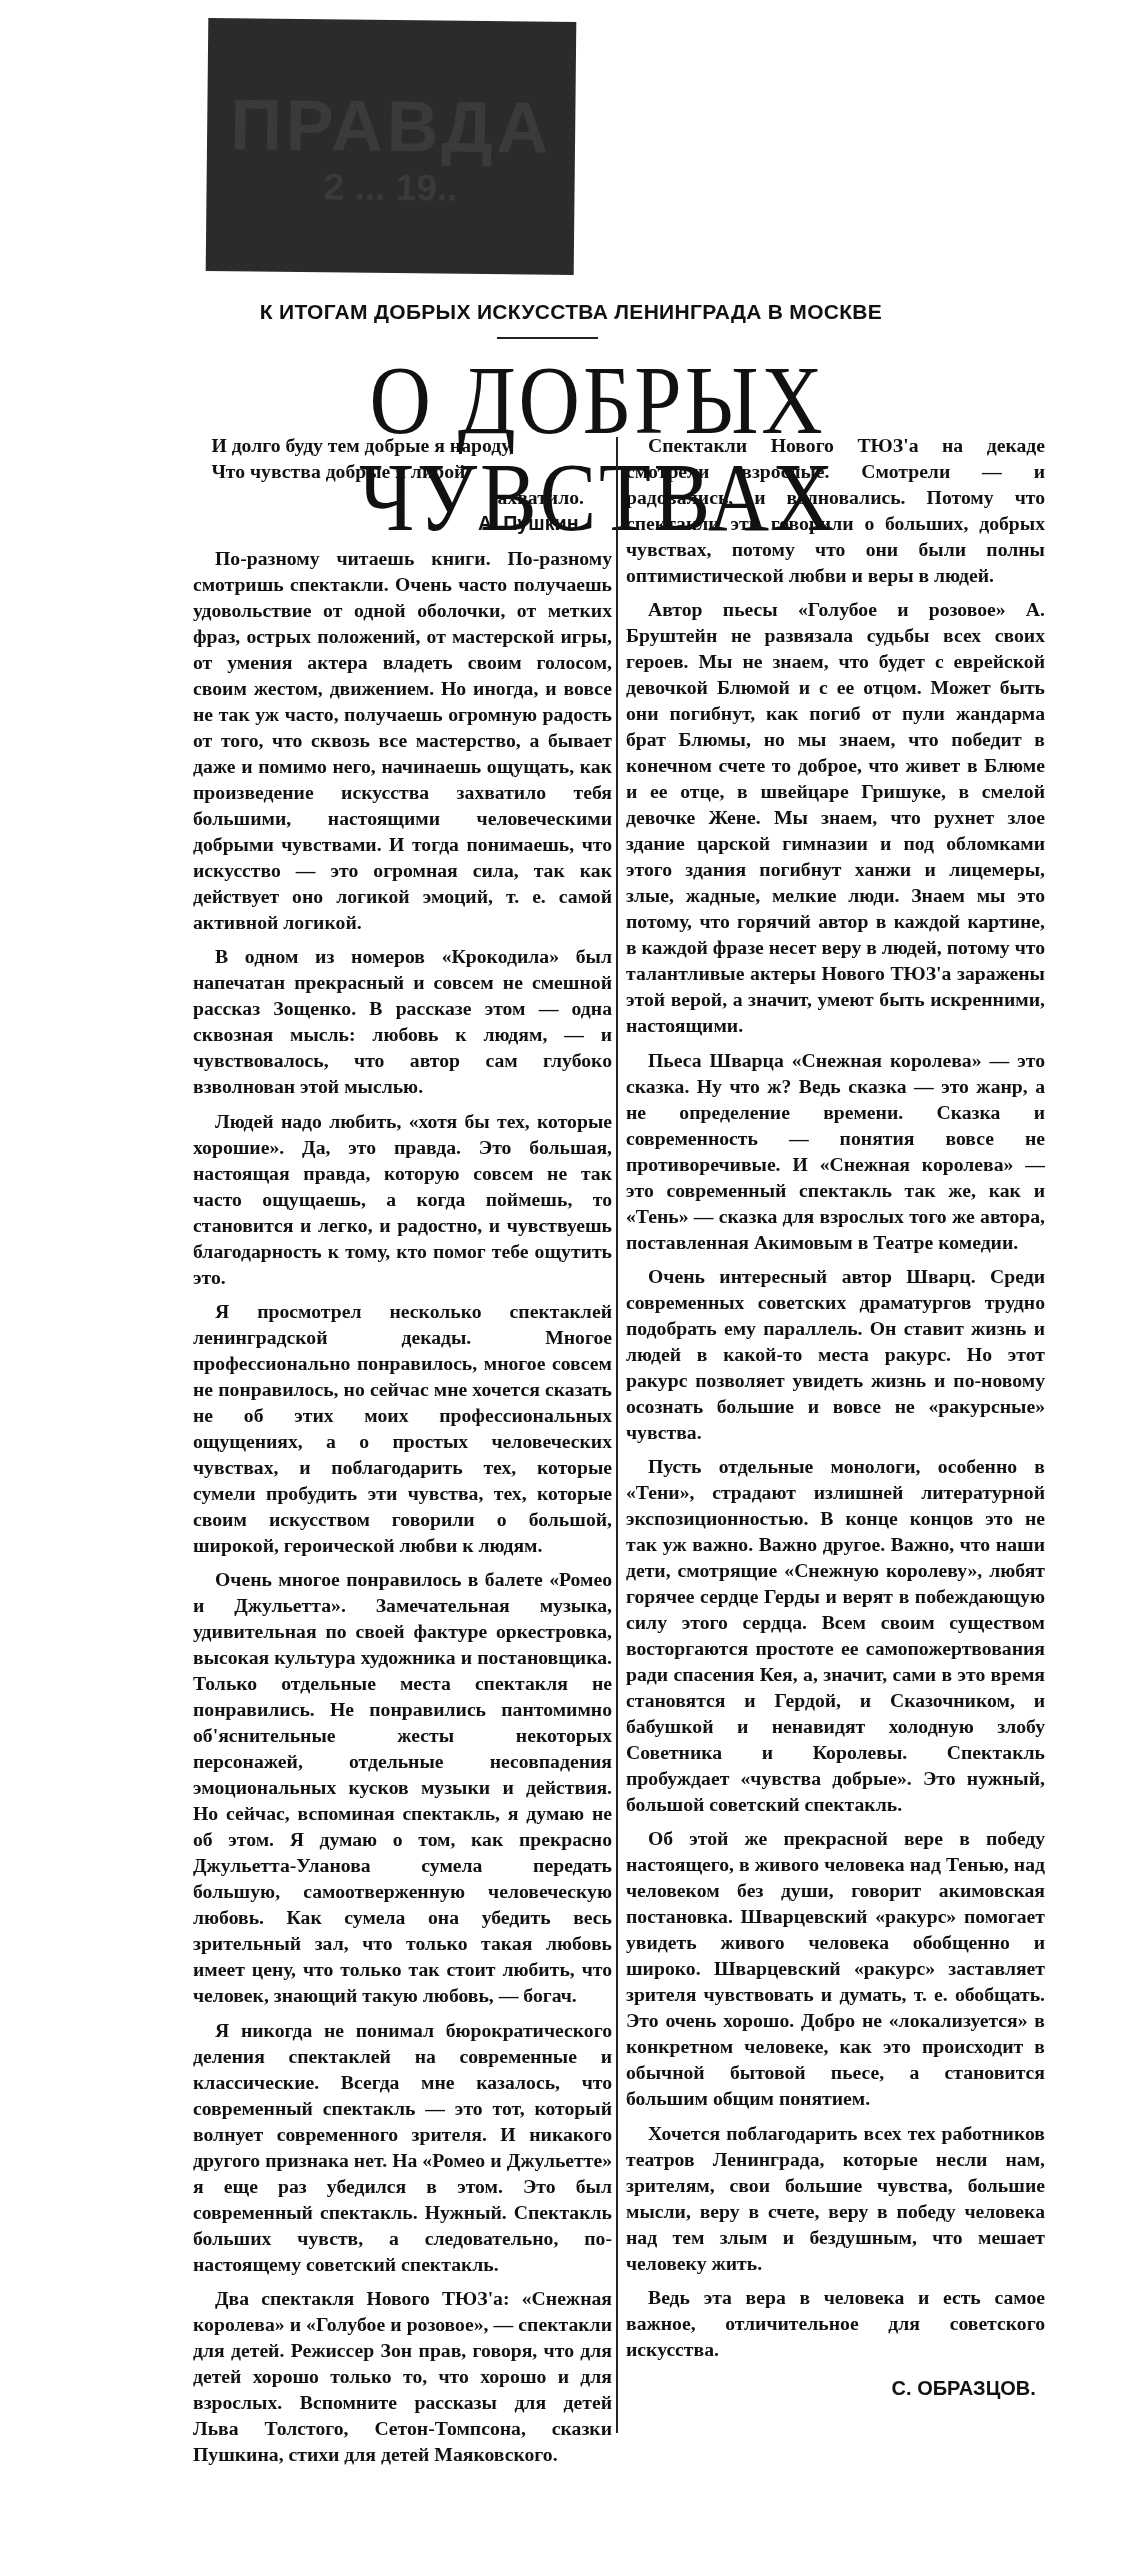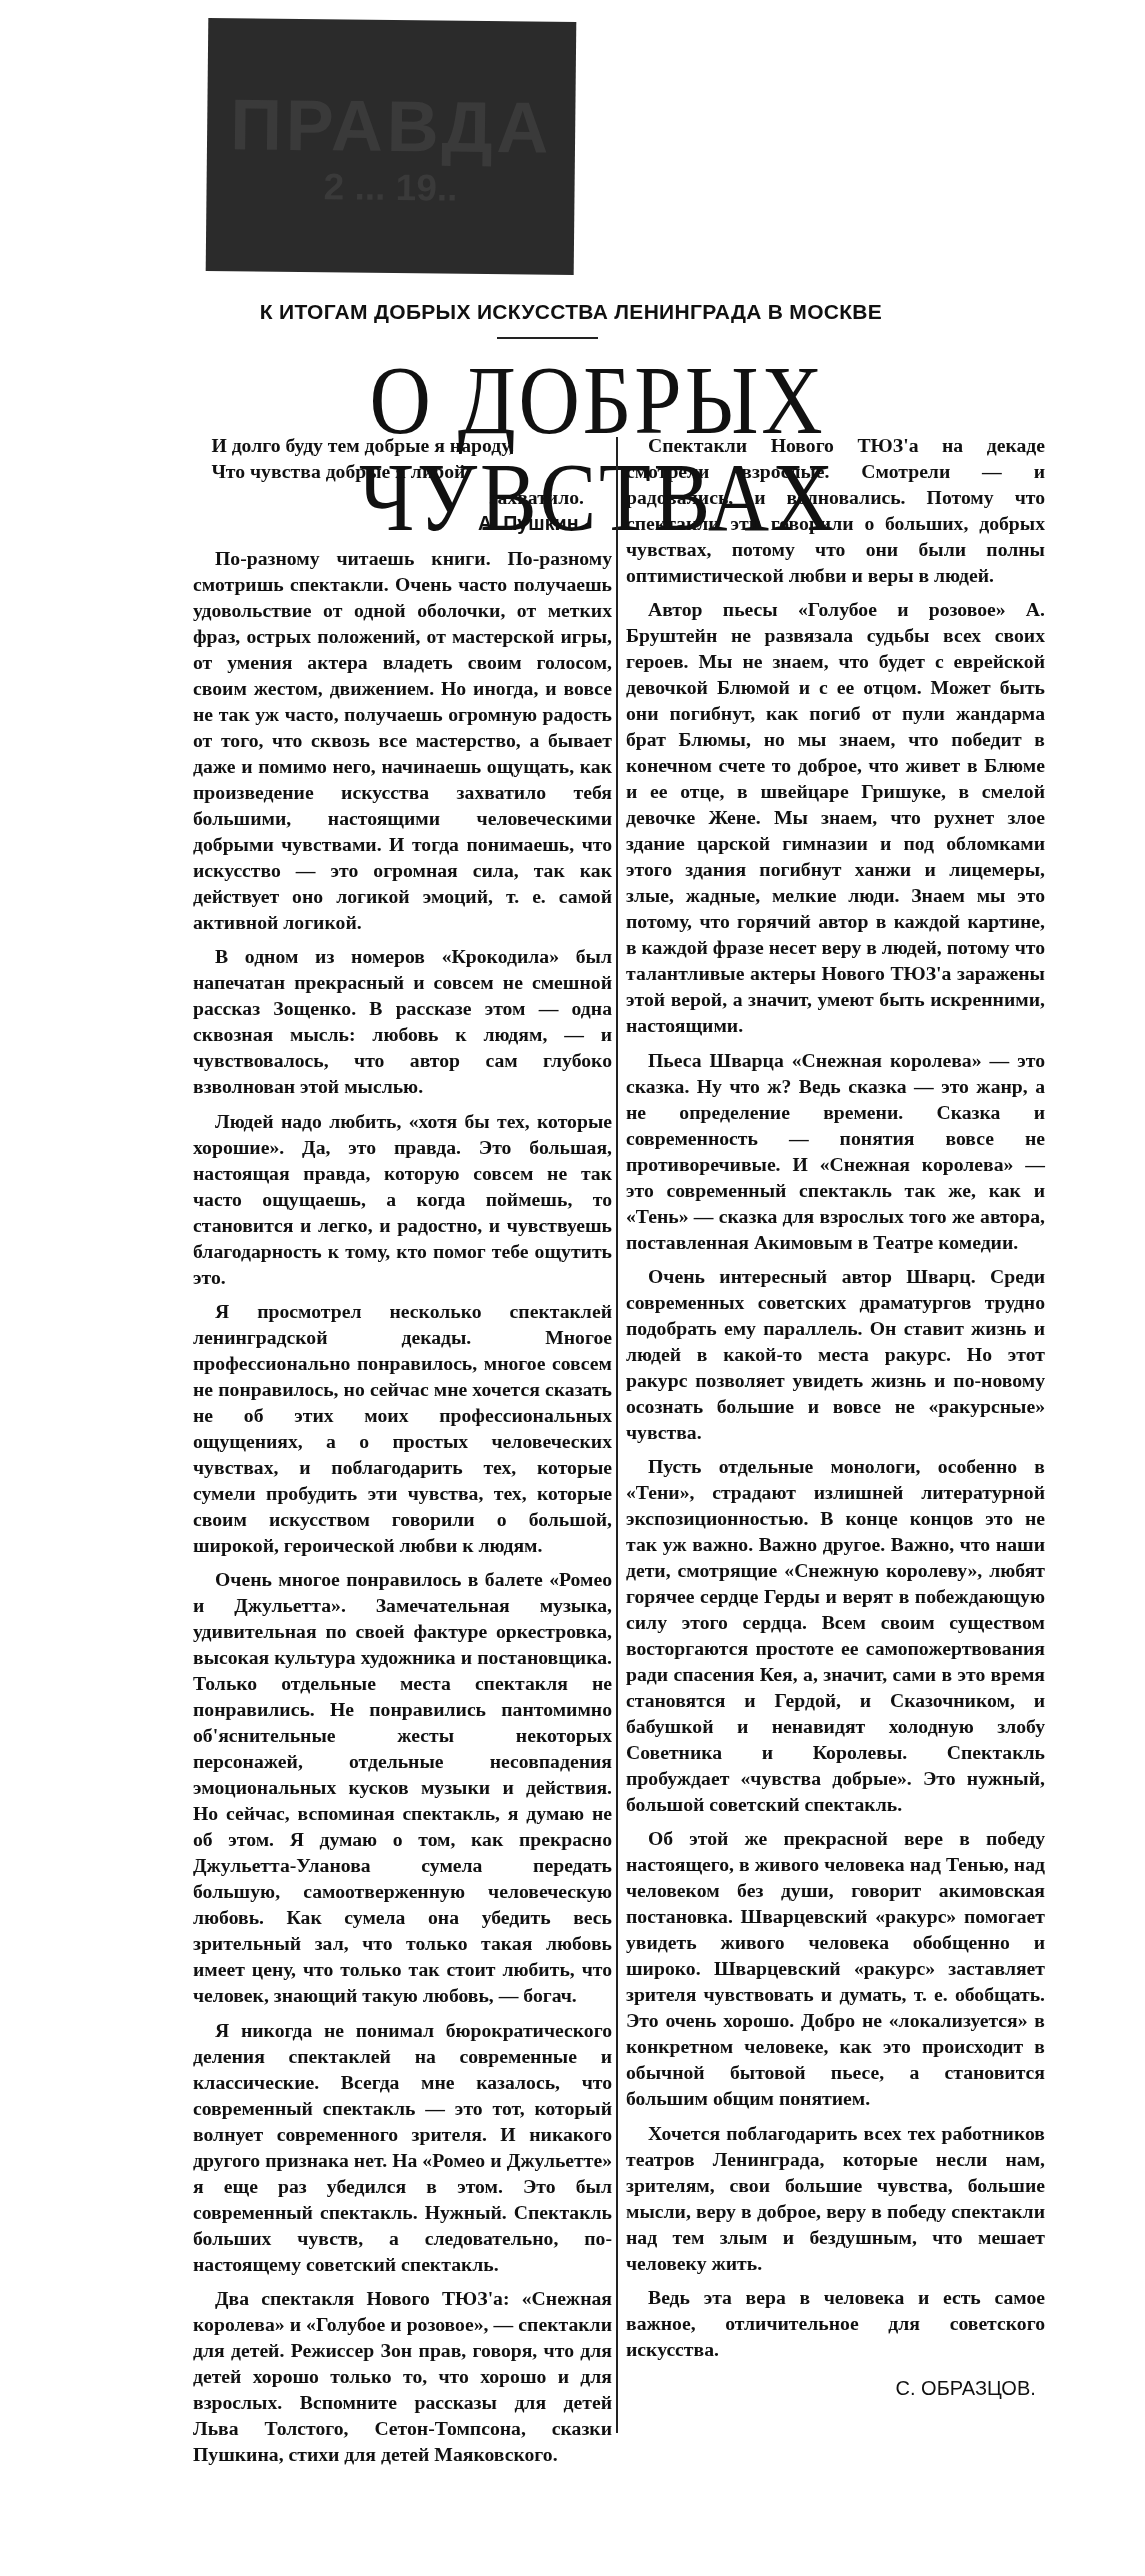--- a/index.html
+++ b/index.html
@@ -22,21 +22,21 @@
          line-height: 26px; text-align: justify; font-weight: bold; }
   .col p { margin: 0 0 8.3px 0; text-indent: 22px; }
   .col-left { left: 193px; width: 419px; }
   .col-right { left: 626px; width: 419px; }
   .divider { position: absolute; left: 616px; top: 437px; width: 1.8px; height: 1996px; background: #222; }
   .epigraph { text-align: justify; margin: 0 0 9.2px 18.4px; }
   .epigraph .line { display: block; }
   .epigraph .r { text-align: right; padding-right: 28px; }
   .epigraph .author { display: block; text-align: right; padding-right: 28px;
                       font-family: "Liberation Sans", sans-serif; font-weight: bold; }
-  .signature { text-align: right; font-family: "Liberation Sans", sans-serif; font-weight: normal;
+  .signature { text-align: right; font-family: "Liberation Sans", sans-serif; font-weight: bold;
                font-size: 20px; margin-top: 13px; padding-right: 9.2px; }
 </style>
 </head>
 <body>
 
 <div class="masthead">
   <div class="m1">ПРАВДА</div>
   <div class="m2">2 ... 19..</div>
 </div>
 
@@ -62,17 +62,17 @@
   <p>Два спектакля Нового ТЮЗ'а: «Снежная королева» и «Голубое и розовое», — спектакли для детей. Режиссер Зон прав, говоря, что для детей хорошо только то, что хорошо и для взрослых. Вспомните рассказы для детей Льва Толстого, Сетон-Томпсона, сказки Пушкина, стихи для детей Маяковского.</p>
 </div>
 
 <div class="col col-right">
   <p>Спектакли Нового ТЮЗ'а на декаде смотрели взрослые. Смотрели — и радовались, и волновались. Потому что спектакли эти говорили о больших, добрых чувствах, потому что они были полны оптимистической любви и веры в людей.</p>
   <p>Автор пьесы «Голубое и розовое» А. Бруштейн не развязала судьбы всех своих героев. Мы не знаем, что будет с еврейской девочкой Блюмой и с ее отцом. Может быть они погибнут, как погиб от пули жандарма брат Блюмы, но мы знаем, что победит в конечном счете то доброе, что живет в Блюме и ее отце, в швейцаре Гришуке, в смелой девочке Жене. Мы знаем, что рухнет злое здание царской гимназии и под обломками этого здания погибнут ханжи и лицемеры, злые, жадные, мелкие люди. Знаем мы это потому, что горячий автор в каждой картине, в каждой фразе несет веру в людей, потому что талантливые актеры Нового ТЮЗ'а заражены этой верой, а значит, умеют быть искренними, настоящими.</p>
   <p>Пьеса Шварца «Снежная королева» — это сказка. Ну что ж? Ведь сказка — это жанр, а не определение времени. Сказка и современность — понятия вовсе не противоречивые. И «Снежная королева» — это современный спектакль так же, как и «Тень» — сказка для взрослых того же автора, поставленная Акимовым в Театре комедии.</p>
   <p>Очень интересный автор Шварц. Среди современных советских драматургов трудно подобрать ему параллель. Он ставит жизнь и людей в какой-то места ракурс. Но этот ракурс позволяет увидеть жизнь и по-новому осознать большие и вовсе не «ракурсные» чувства.</p>
   <p>Пусть отдельные монологи, особенно в «Тени», страдают излишней литературной экспозиционностью. В конце концов это не так уж важно. Важно другое. Важно, что наши дети, смотрящие «Снежную королеву», любят горячее сердце Герды и верят в побеждающую силу этого сердца. Всем своим существом восторгаются простоте ее самопожертвования ради спасения Кея, а, значит, сами в это время становятся и Гердой, и Сказочником, и бабушкой и ненавидят холодную злобу Советника и Королевы. Спектакль пробуждает «чувства добрые». Это нужный, большой советский спектакль.</p>
   <p>Об этой же прекрасной вере в победу настоящего, в живого человека над Тенью, над человеком без души, говорит акимовская постановка. Шварцевский «ракурс» помогает увидеть живого человека обобщенно и широко. Шварцевский «ракурс» заставляет зрителя чувствовать и думать, т. е. обобщать. Это очень хорошо. Добро не «локализуется» в конкретном человеке, как это происходит в обычной бытовой пьесе, а становится большим общим понятием.</p>
-  <p>Хочется поблагодарить всех тех работников театров Ленинграда, которые несли нам, зрителям, свои большие чувства, большие мысли, веру в доброе, веру в победу спектакли над тем злым и бездушным, что мешает человеку жить.</p>
+  <p>Хочется поблагодарить всех тех работников театров Ленинграда, которые несли нам, зрителям, свои большие чувства, большие мысли, веру в счете, веру в победу человека над тем злым и бездушным, что мешает человеку жить.</p>
   <p>Ведь эта вера в человека и есть самое важное, отличительное для советского искусства.</p>
   <div class="signature">С. ОБРАЗЦОВ.</div>
 </div>
 
 
 </body></html>

